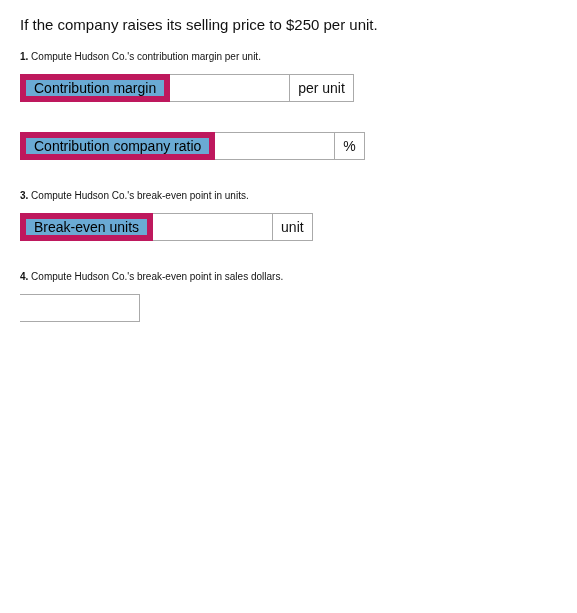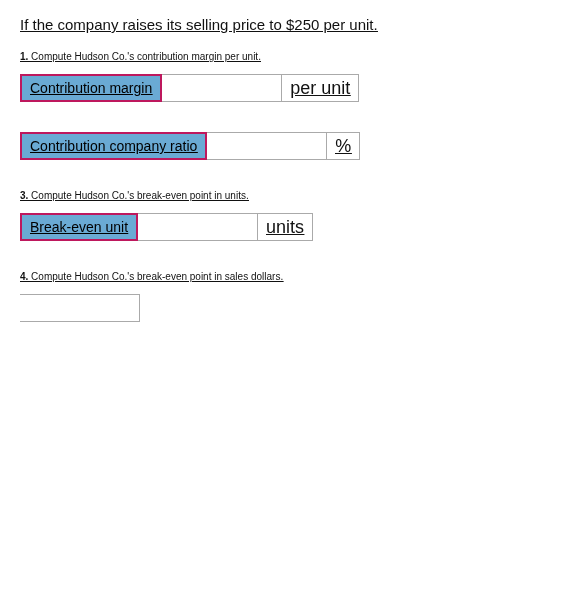--- a/index.html
+++ b/index.html
@@ -1,19 +1,18 @@
 <!DOCTYPE html>
 <html><head>
   <meta charset="utf-8">
   <style>
     * {
       box-sizing: border-box;
       margin: 0;
       padding: 0;
-      text-decoration: underline;
     }
 
     body {
       font-family: Arial, sans-serif;
       font-size: 15px;
       background: #ffffff;
       color: #111;
       width: 577px;
       min-height: 613px;
       padding: 16px 20px;
@@ -38,21 +37,21 @@
     }
 
     .input-row {
       display: flex;
       align-items: center;
       gap: 0;
     }
 
     .field-label {
       background-color: #6aaad4;
-      border: 2px solid #be185d;
+      border: 6px solid #be185d;
       padding: 4px 8px;
       font-size: 14px;
       color: #000;
       white-space: nowrap;
       height: 28px;
       display: flex;
       align-items: center;
     }
 
     .input-box {
@@ -64,21 +63,21 @@
       font-size: 14px;
       padding: 2px 4px;
       background: #fff;
     }
 
     .unit-label {
       border: 1px solid #aaa;
       border-left: none;
       height: 28px;
       padding: 4px 8px;
-      font-size: 18px;
+      font-size: 14px;
       background: #fff;
       display: flex;
       align-items: center;
       white-space: nowrap;
     }
   </style>
 </head>
 <body>
 
 <p class="intro-text">If the company raises its selling price to $250 per unit.</p>
@@ -95,23 +94,23 @@
     <div class="section">
       <div class="input-row">
         <div class="field-label">Contribution company ratio</div>
         <input type="text" class="input-box" style="">
         <div class="unit-label">%</div>
       </div>
     </div>
     <div class="section">
       <p class="question-label"><strong>3.</strong> Compute Hudson Co.'s break-even point in units.</p>
       <div class="input-row">
-        <div class="field-label">Break-even unit</div>
+        <div class="field-label">Break-even units</div>
         <input type="text" class="input-box" style="">
-        <div class="unit-label">units</div>
+        <div class="unit-label">unit</div>
       </div>
     </div>
     <div class="section">
       <p class="question-label"><strong>4.</strong> Compute Hudson Co.'s break-even point in sales dollars.</p>
       <div class="input-row">
         <input type="text" class="input-box" style="">
       </div>
     </div>
   </div>
 

